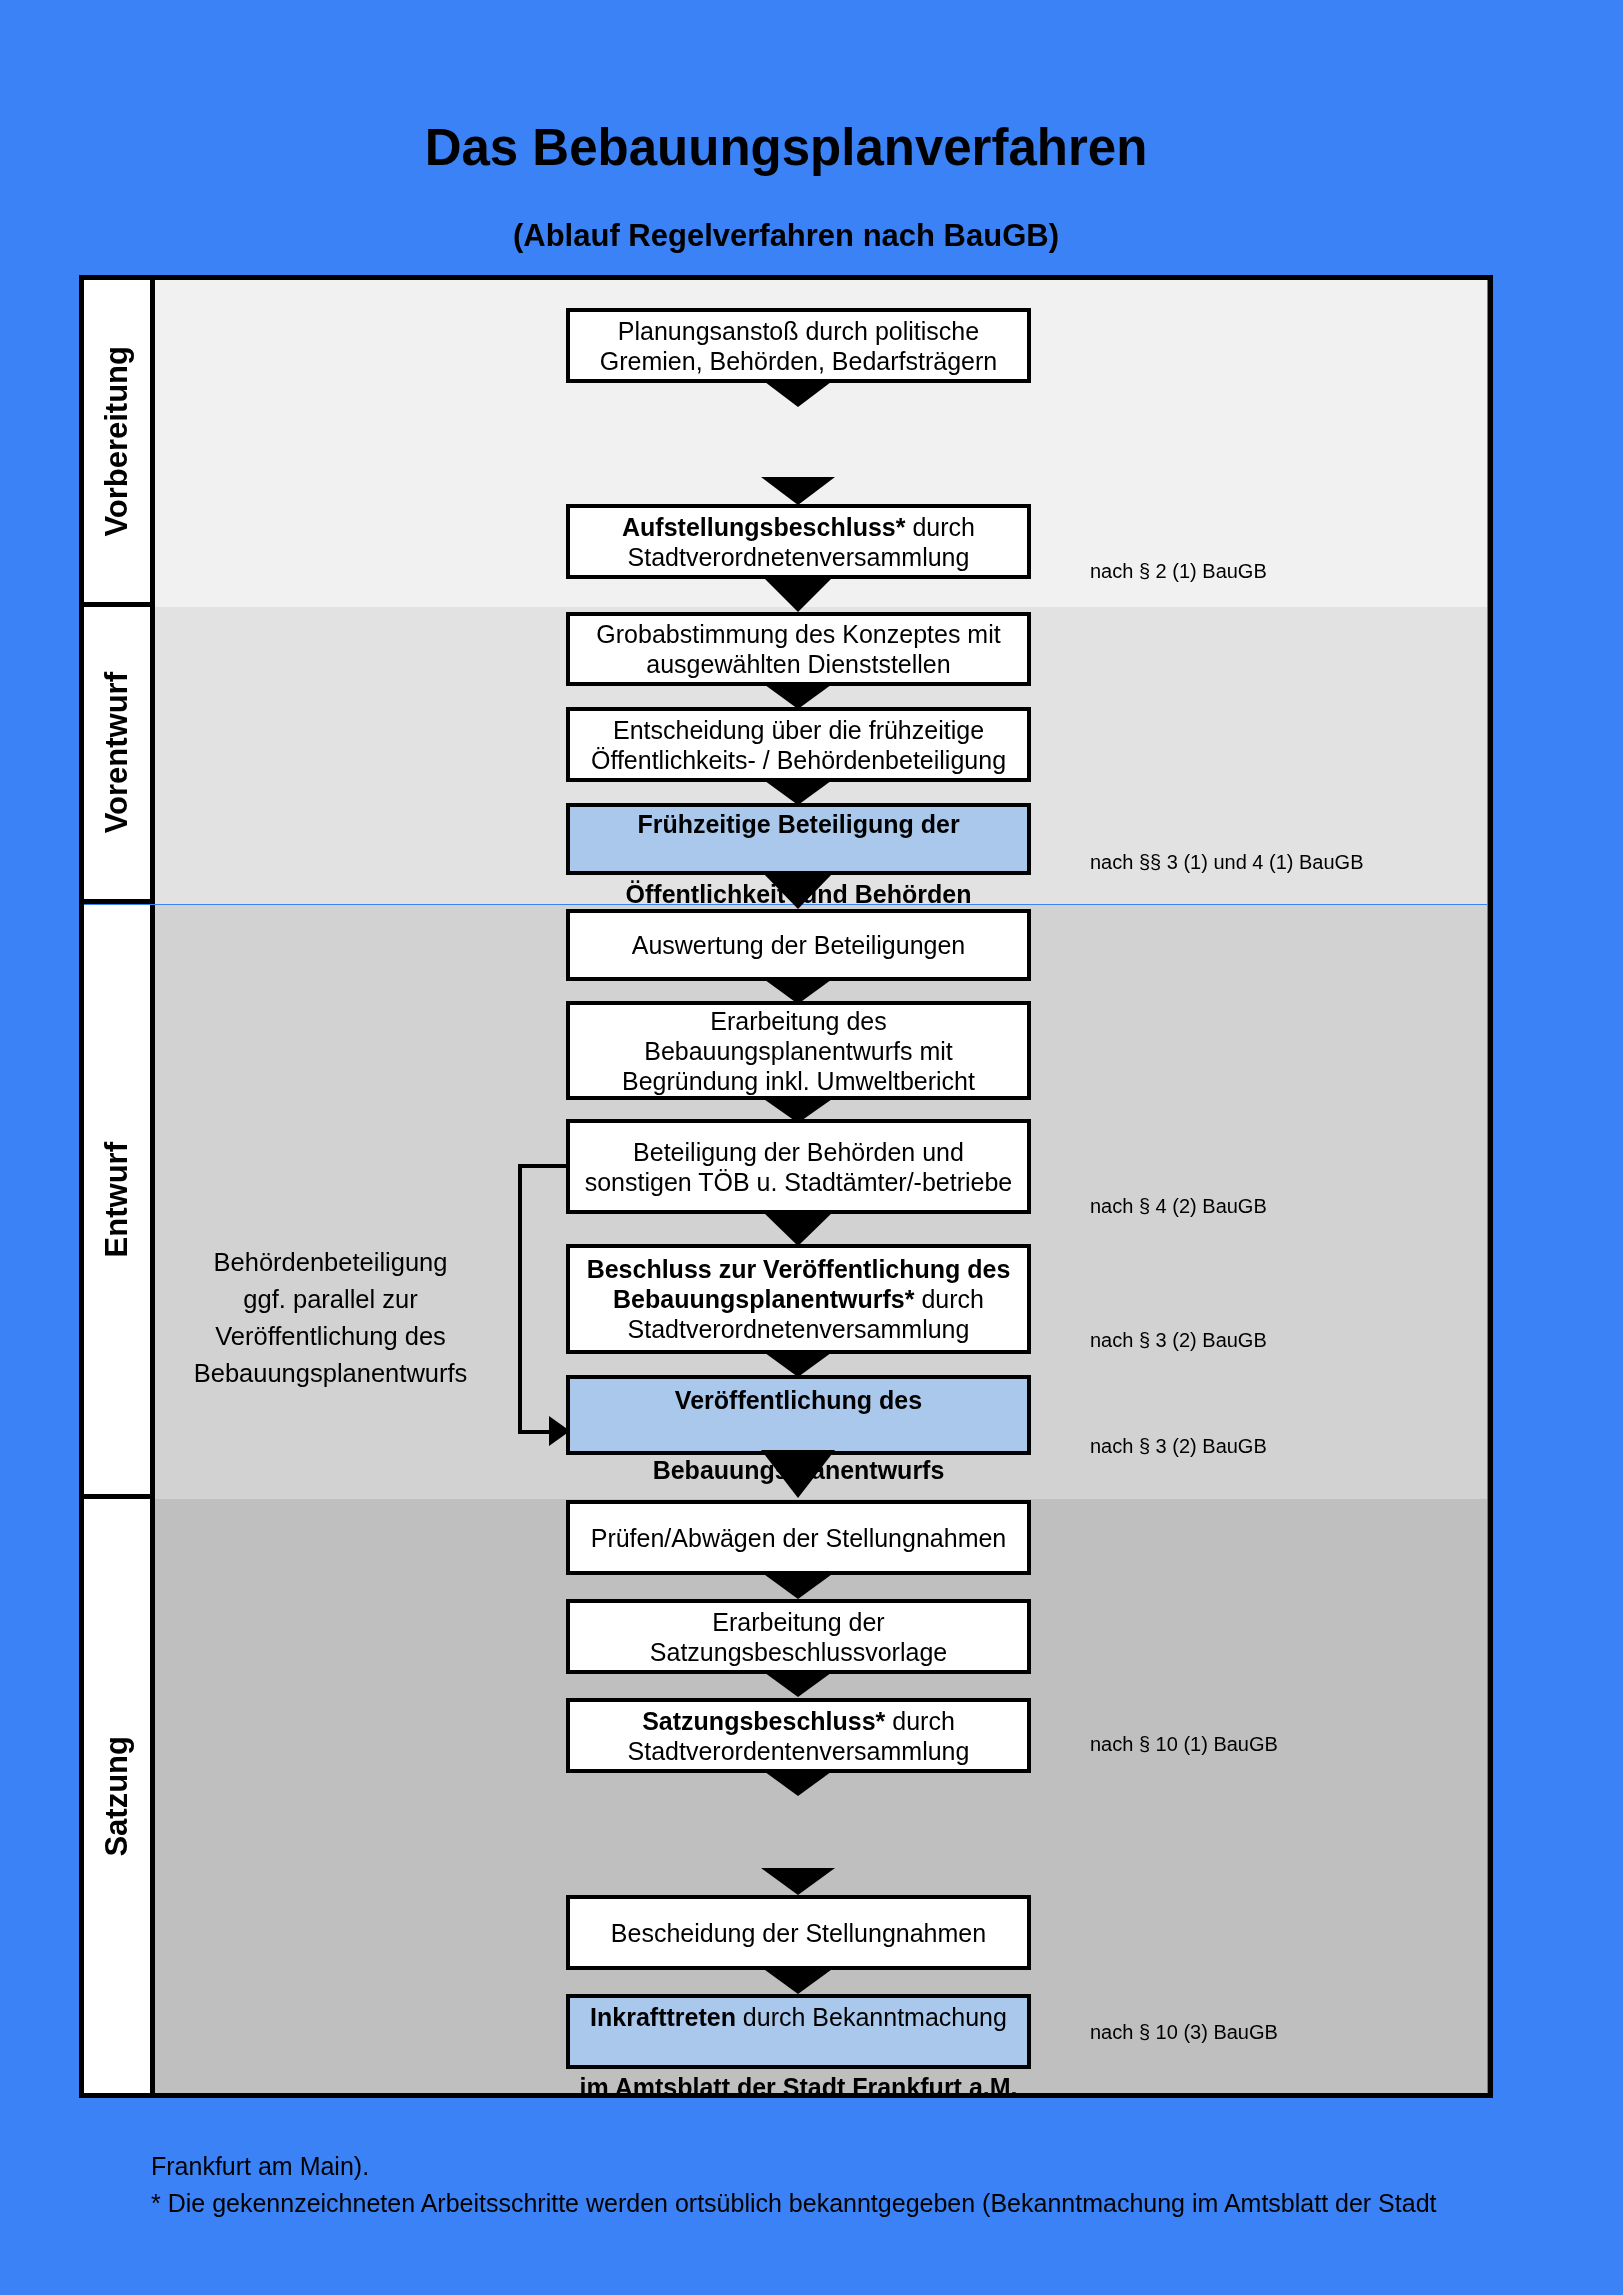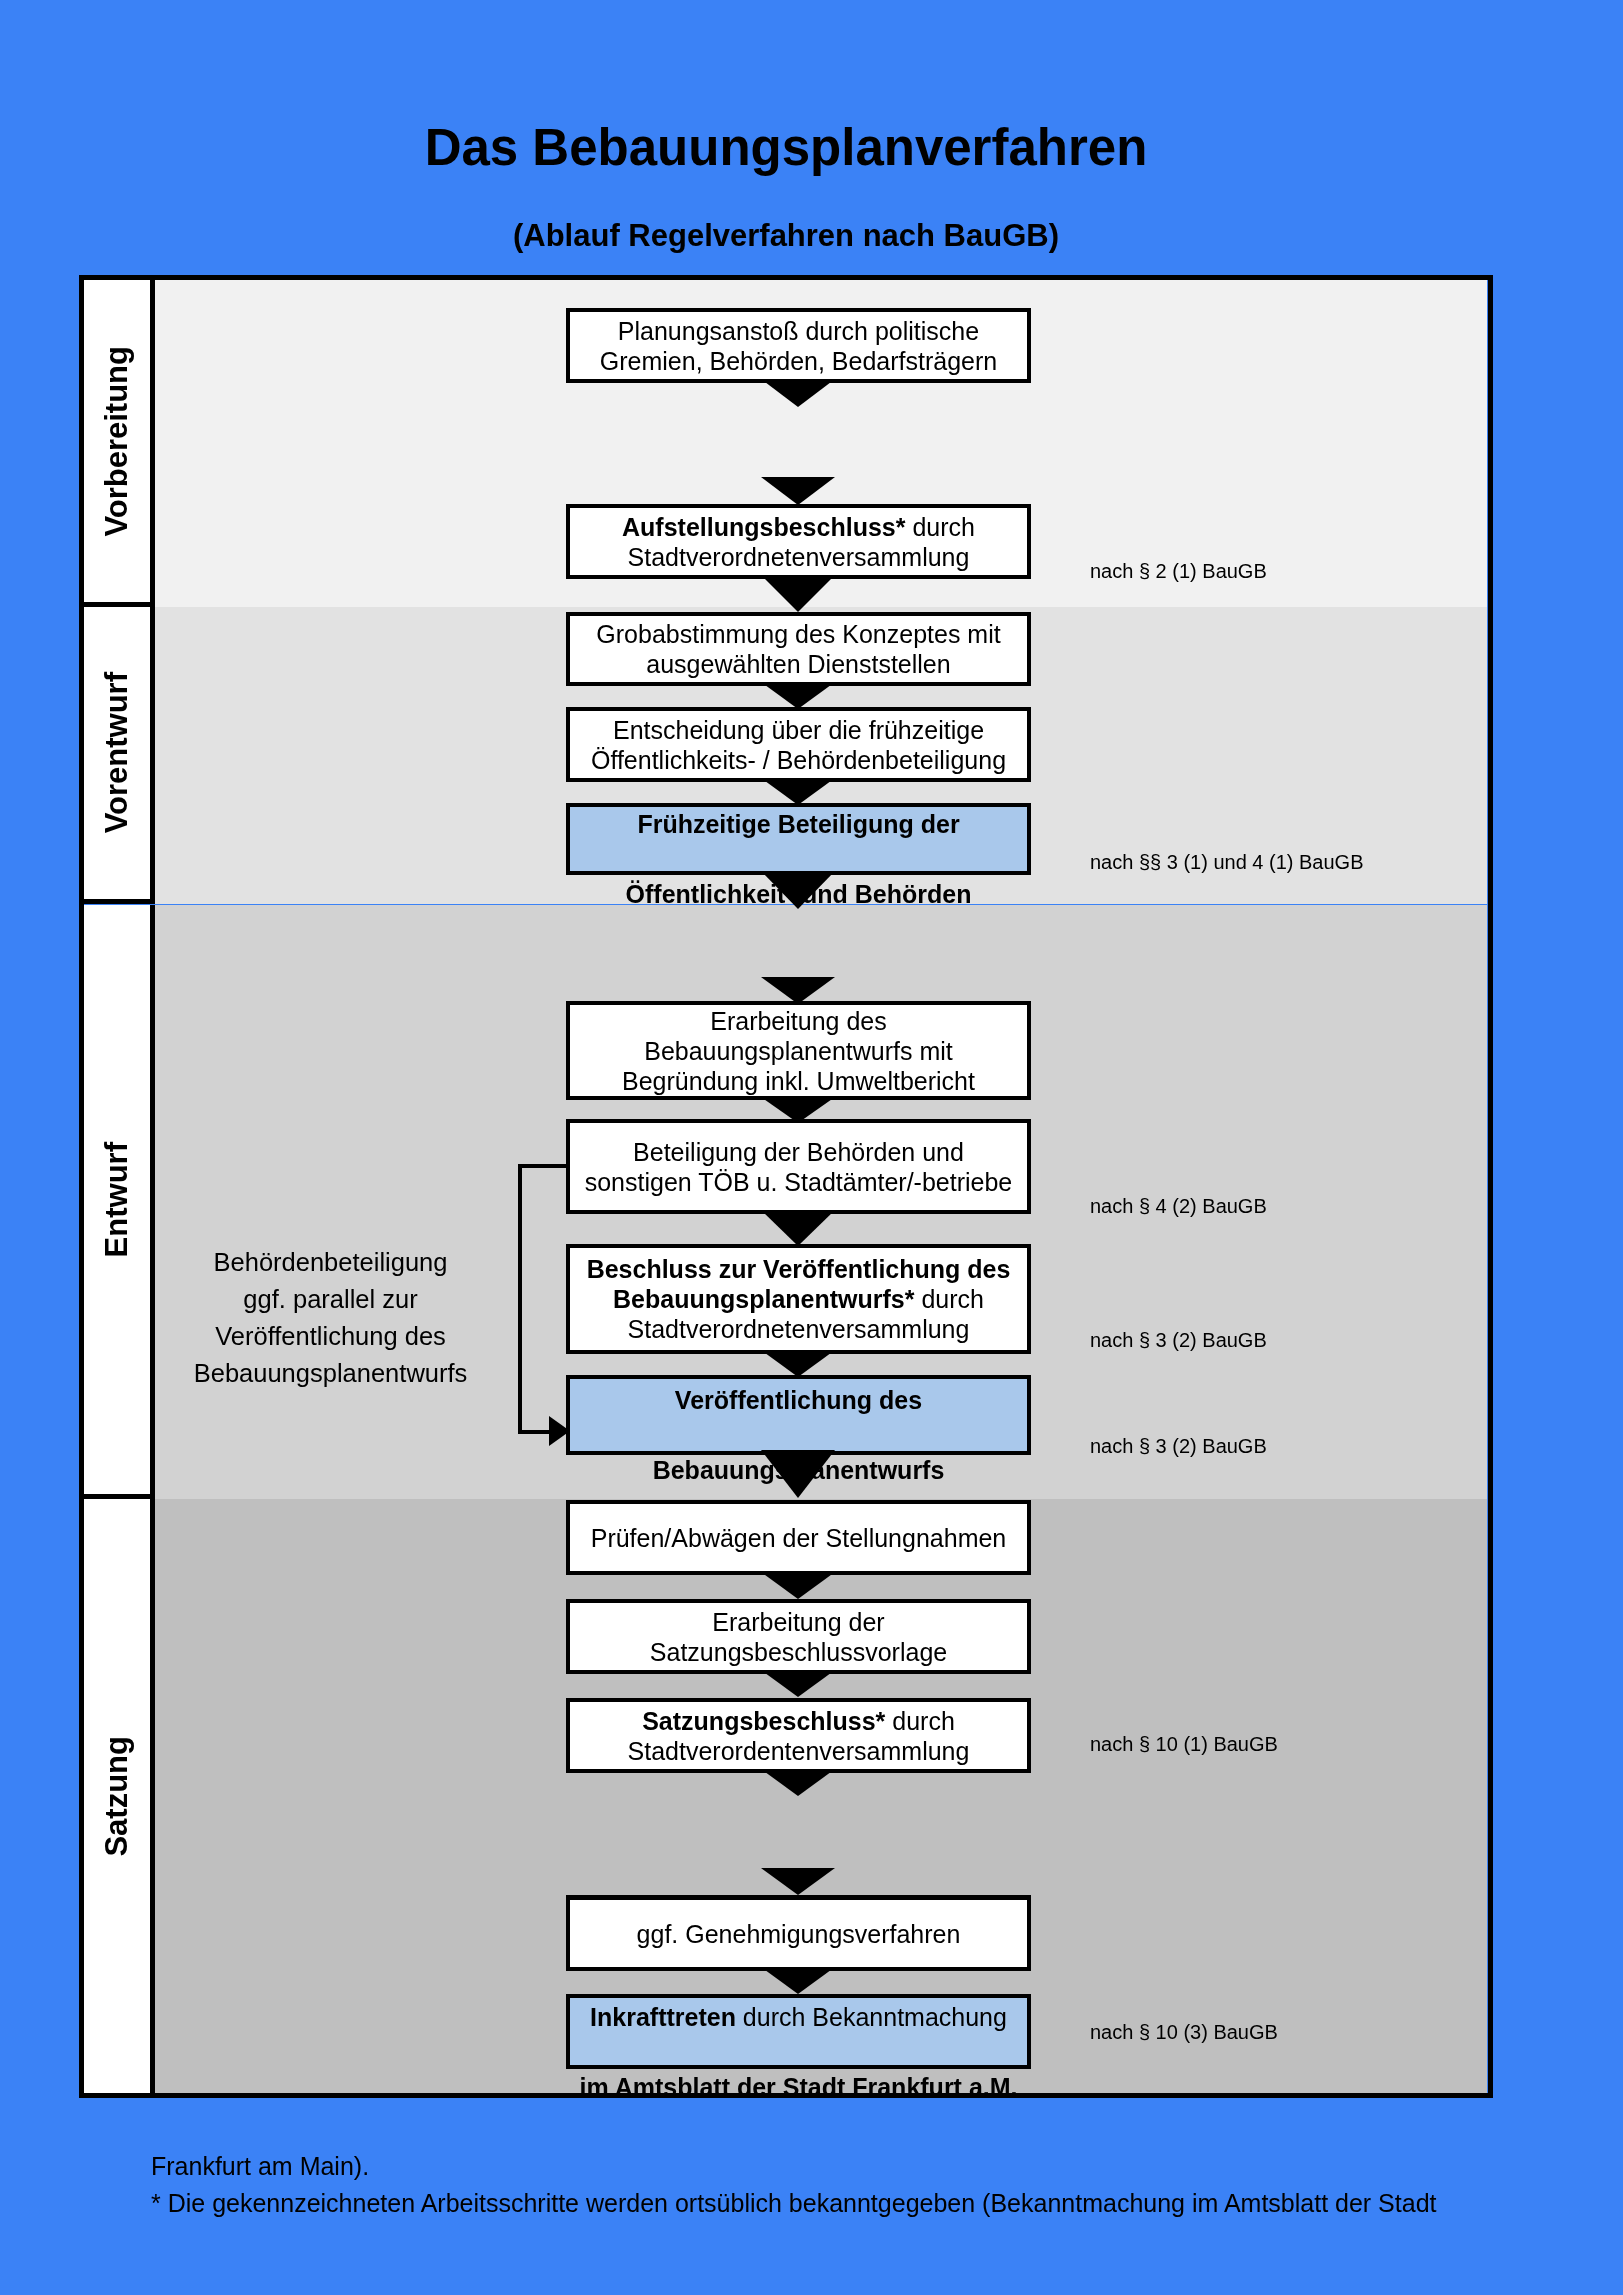--- a/index.html
+++ b/index.html
@@ -119,20 +119,23 @@
     <div class="bl"><b></b><span>Öffentlichkeits- / Behördenbeteiligung</span></div>
   </div>
   <div class="arrow" style="top:778px;border-top-width:27.5px"></div>
 
   <div class="box blue" style="top:803px;height:72px">
     <div class="bl"><b>Frühzeitige Beteiligung der</b><span></span></div>
     <div class="bl"><b>Öffentlichkeit* und Behörden</b><span></span></div>
   </div>
   <div class="arrow" style="top:871px;border-top-width:38px"></div>
 
+  <div class="box" style="top:909px;height:72px">
+    <div class="bl"><b></b><span>Auswertung der Beteiligungen</span></div>
+  </div>
   <div class="arrow" style="top:977px;border-top-width:27.5px"></div>
 
   <div class="box" style="top:1001px;height:99px">
     <div class="bl"><b></b><span>Erarbeitung des</span></div>
     <div class="bl"><b></b><span>Bebauungsplanentwurfs mit</span></div>
     <div class="bl"><b></b><span>Begründung inkl. Umweltbericht</span></div>
   </div>
   <div class="arrow" style="top:1097px;border-top-width:26px"></div>
 
   <div class="box" style="top:1119px;height:95px">
@@ -169,23 +172,20 @@
     <div class="bl"><b>Satzungsbeschluss*</b><span> durch</span></div>
     <div class="bl"><b></b><span>Stadtverordentenversammlung</span></div>
   </div>
   <div class="arrow" style="top:1769px;border-top-width:27.5px"></div>
 
   <div class="box" style="top:1895px;height:75px">
     <div class="bl"><b></b><span>Bescheidung der Stellungnahmen</span></div>
   </div>
   <div class="arrow" style="top:1868px;border-top-width:27.5px"></div>
 
-  <div class="box" style="top:1896px;height:75px">
-    <div class="bl"><b></b><span>ggf. Genehmigungsverfahren</span></div>
-  </div>
   <div class="arrow" style="top:1967px;border-top-width:27.5px"></div>
 
   <div class="box blue" style="top:1994px;height:75px">
     <div class="bl"><b>Inkrafttreten</b><span style="font-weight:normal"> durch Bekanntmachung</span></div>
     <div class="bl"><span style="font-weight:bold">im Amtsblatt der Stadt Frankfurt a.M.</span></div>
   </div>
 
   <div class="ref" style="top:560px">nach § 2 (1) BauGB</div>
   <div class="ref" style="top:851px">nach §§ 3 (1) und 4 (1) BauGB</div>
   <div class="ref" style="top:1195px">nach § 4 (2) BauGB</div>

